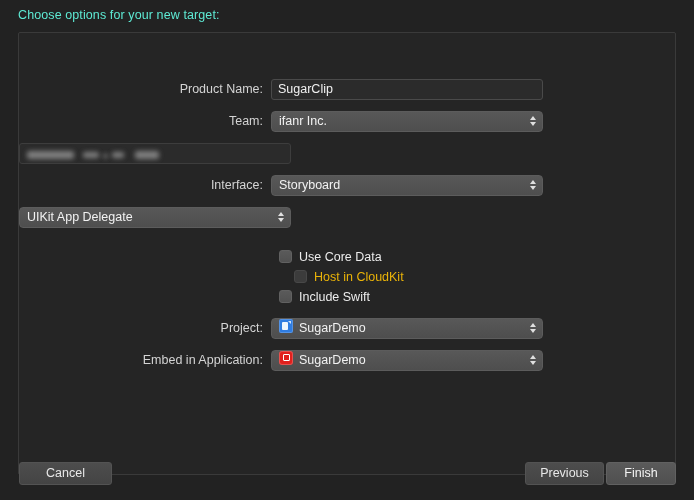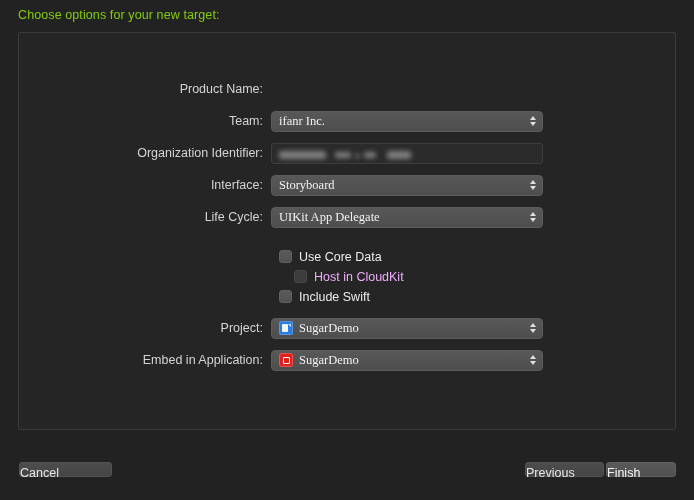--- a/index.html
+++ b/index.html
@@ -16,31 +16,31 @@
     position: relative;
     -webkit-font-smoothing: antialiased;
   }
 
   
   .sheet-title {
     position: absolute;
     left: 18px;
     top: 8px;
     font-size: 12.5px;
-    color: #84cc16;
+    color: #5eead4;
     letter-spacing: 0.1px;
   }
 
   
   .panel {
     position: absolute;
     left: 18px;
     top: 32px;
     width: 658px;
-    height: 398px;
+    height: 443px;
     box-sizing: border-box;
     background: #252525;
     border: 1px solid #3a3a3a;
     border-radius: 2px;
   }
 
   
   .form {
     position: absolute;
     left: 0;
@@ -118,23 +118,22 @@
     background: linear-gradient(180deg, #585858 0%, #4e4e4e 100%);
     border: 1px solid #5c5c5c;
     border-radius: 4px;
     font-size: 12.5px;
     color: #f2f2f2;
     line-height: 19px;
     padding: 0 22px 0 7px;
     white-space: nowrap;
     overflow: hidden;
     display: flex;
-    align-items: center;
-    position: relative;
-    font-family: Liberation Serif, serif;
+    align-items: flex-start;
+    position: relative;
   }
   .popup .pv-text { overflow: hidden; text-overflow: ellipsis; }
   .stepper {
     position: absolute;
     right: 4px;
     top: 50%;
     transform: translateY(-50%);
     width: 11px;
     height: 16px;
     display: flex;
@@ -217,37 +216,38 @@
   }
   .check-label {
     font-size: 12.5px;
     color: #ececec;
     white-space: nowrap;
   }
   .check-row.disabled .checkbox {
     background: #3c3c3c;
     border-color: #484848;
   }
-  .check-row.disabled .check-label { color: #f0abfc; }
+  .check-row.disabled .check-label { color: #eab308; }
 
   
   .footer {
     position: absolute;
     left: 0;
     bottom: 14px;
     width: 694px;
     height: 24px;
   }
   .btn {
     position: absolute;
-    height: 15px;
+    height: 23px;
     box-sizing: border-box;
     border-radius: 3px;
     font-size: 12.5px;
     color: #e8e8e8;
+    text-align: center;
     line-height: 21px;
     background: linear-gradient(180deg, #4d4d4d 0%, #444444 100%);
     border: 1px solid #535353;
     white-space: nowrap;
   }
   .btn-cancel   { left: 19px;  width: 93px; }
   .btn-previous { right: 90px; width: 79px; }
   .btn-finish   {
     right: 18px; width: 70px;
     background: linear-gradient(180deg, #5a5a5a 0%, #505050 100%);
@@ -259,37 +259,39 @@
 <body>
 
 <div class="sheet-title">Choose options for your new target:</div>
 
 <div class="panel">
 
   <div class="form">
 
     <div class="row">
       <div class="row-label">Product Name:</div>
+      <div class="row-control">
+        <div class="textfield">SugarClip</div>
+      </div>
     </div>
 
     <div class="row">
       <div class="row-label">Team:</div>
       <div class="row-control">
         <div class="popup">
           <span class="pv-text">ifanr Inc.</span>
           <span class="stepper">
             <span class="up"></span>
               <span class="down"></span>
           </span>
         </div>
       </div>
     </div>
 
     <div class="row">
-      <div class="row-label">Organization Identifier:</div>
       <div class="row-control">
         <div class="redact-field">
           <span class="blob b1"></span>
           <span class="blob b2"></span>
           <span class="blob b3"></span>
           <span class="blob b4"></span>
           <span class="blob b5"></span>
         </div>
       </div>
     </div>
@@ -301,21 +303,20 @@
           <span class="pv-text">Storyboard</span>
           <span class="stepper">
             <span class="up"></span>
               <span class="down"></span>
           </span>
         </div>
       </div>
     </div>
 
     <div class="row">
-      <div class="row-label">Life Cycle:</div>
       <div class="row-control">
         <div class="popup">
           <span class="pv-text">UIKit App Delegate</span>
           <span class="stepper">
             <span class="up"></span>
               <span class="down"></span>
           </span>
         </div>
       </div>
     </div>

